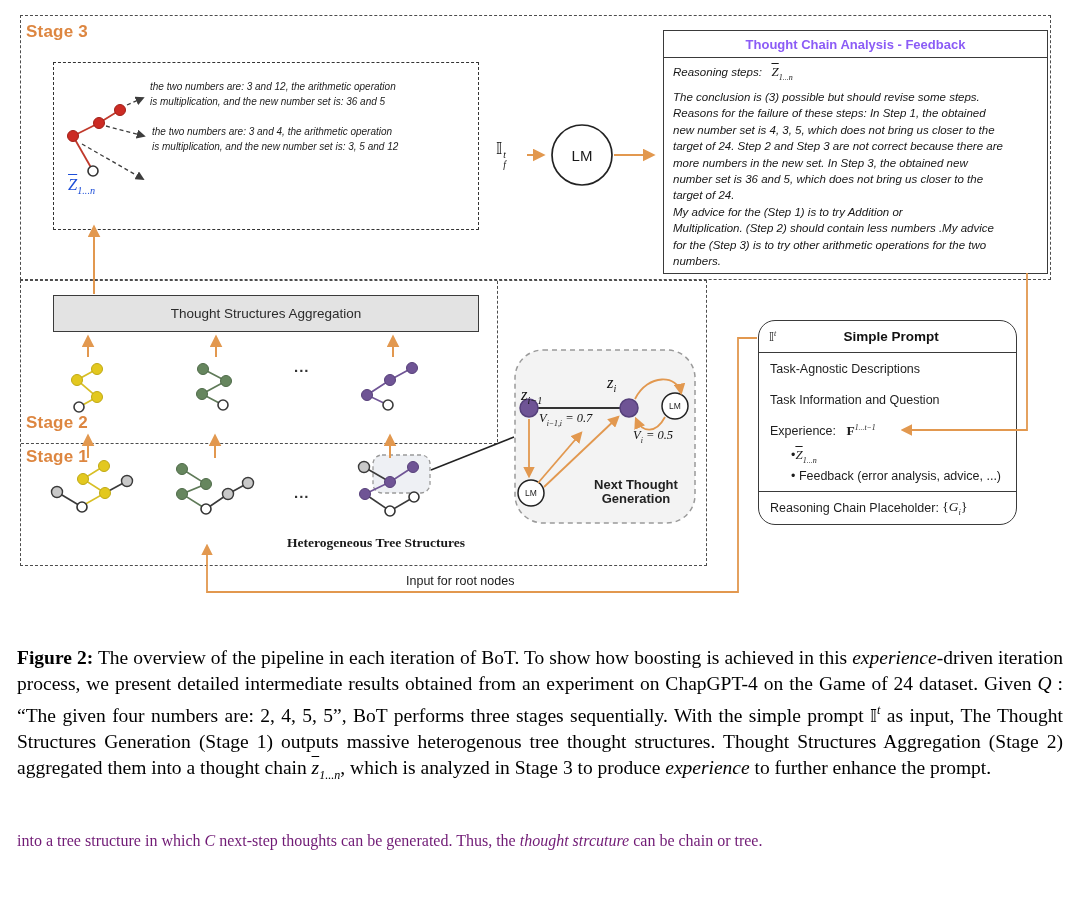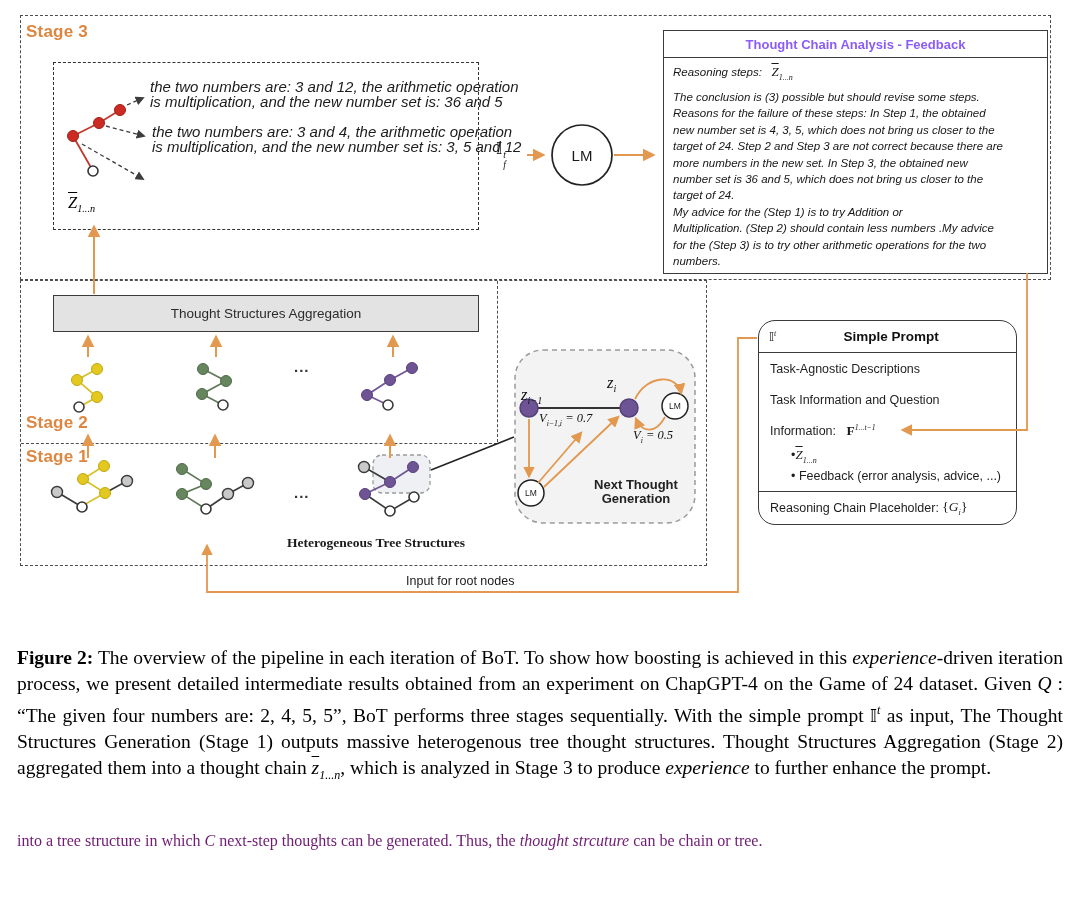--- a/index.html
+++ b/index.html
@@ -6,21 +6,21 @@
   #page{position:relative;width:1080px;height:900px;background:#ffffff;overflow:hidden;
         font-family:"Liberation Sans",sans-serif;color:#1b1b1b;}
   .abs{position:absolute;}
   svg.layer{position:absolute;left:0;top:0;pointer-events:none;}
   #svg-bg{z-index:1;} #svg-fg{z-index:3;}
   .z2{z-index:2;}
 
   .dash-box{border:1.5px dashed #4d4d4d;background:transparent;}
   .stage-lbl{font-weight:bold;font-size:17px;color:#dd8640;letter-spacing:.2px;}
 
-  .ann{font-style:italic;font-size:15px;line-height:15px;color:#1c1c1c;}
+  .ann{font-style:italic;font-size:10px;line-height:15px;color:#1c1c1c;}
 
   .math{font-family:"Liberation Serif",serif;font-style:italic;}
   .ol{text-decoration:overline;}
   .bb{font-family:"DejaVu Sans",sans-serif;font-style:normal;}
   sub{font-size:.62em;} sup{font-size:.62em;}
   .stack{display:inline-flex;flex-direction:column;font-family:"Liberation Serif",serif;
          font-style:italic;font-size:9.5px;line-height:1;vertical-align:-0.45em;margin-left:1px;}
 
   .fb-box{border:1.8px solid #3a3a3a;background:#fff;}
   .fb-title{font-weight:bold;font-size:13px;text-align:center;padding:6px 0 5px 0;
@@ -155,21 +155,21 @@
 
   <div class="abs z2 ann" style="left:150px;top:79px;">
     <div>the two numbers are: 3 and 12, the arithmetic operation</div>
     <div>is multiplication, and the new number set is: 36 and 5</div>
   </div>
   <div class="abs z2 ann" style="left:152px;top:124px;">
     <div>the two numbers are: 3 and 4, the arithmetic operation</div>
     <div>is multiplication, and the new number set is: 3, 5 and 12</div>
   </div>
 
-  <div class="abs z2 math" style="left:68px;top:193px;font-size:16.5px;color:#000000;">
+  <div class="abs z2 math" style="left:68px;top:175px;font-size:16.5px;color:#1d4ed8;">
     <span class="ol">Z</span><sub>1...n</sub>
   </div>
 
   <div class="abs z2" style="left:496px;top:139px;font-size:16px;color:#111;">
     <span class="bb">𝕀</span><span class="stack">
         <span>t</span>
         <span>f</span>
       </span>
   </div>
 
@@ -228,21 +228,21 @@
   <div class="abs z2 sp-box" style="left:758px;top:320px;width:257px;height:203px;border-radius:17px;">
     <div class="sp-head">
       <span style="font-size:13px;">
         <span class="bb">𝕀</span><sup class="math">t</sup>
       </span>
       <span class="sp-title">Simple Prompt</span>
     </div>
     <div class="sp-row" style="top:41px;">Task-Agnostic Descriptions</div>
     <div class="sp-row" style="top:72px;">Task Information and Question</div>
     <div class="sp-row" style="top:102px;">
-      <span>Information:</span>&nbsp;&nbsp;
+      <span>Experience:</span>&nbsp;&nbsp;
       <span class="math" style="font-weight:bold;font-style:normal;font-size:13.5px;">F</span><sup class="math">1...t−1</sup>
     </div>
     <div class="sp-row" style="top:126px;padding-left:32px;">
       <span>•</span><span class="math" style="font-size:13px;"><span class="ol">Z</span><sub>1...n</sub></span>
     </div>
     <div class="sp-row" style="top:148px;padding-left:32px;">
       <span>•</span> <span>Feedback (error analysis, advice, ...)</span>
     </div>
     <div class="sp-foot">
       <span>Reasoning Chain Placeholder:</span>&nbsp;

